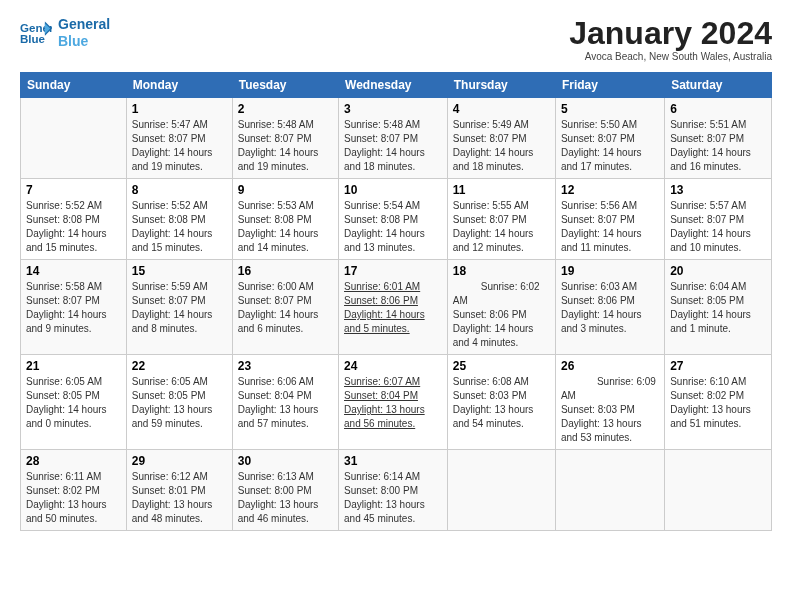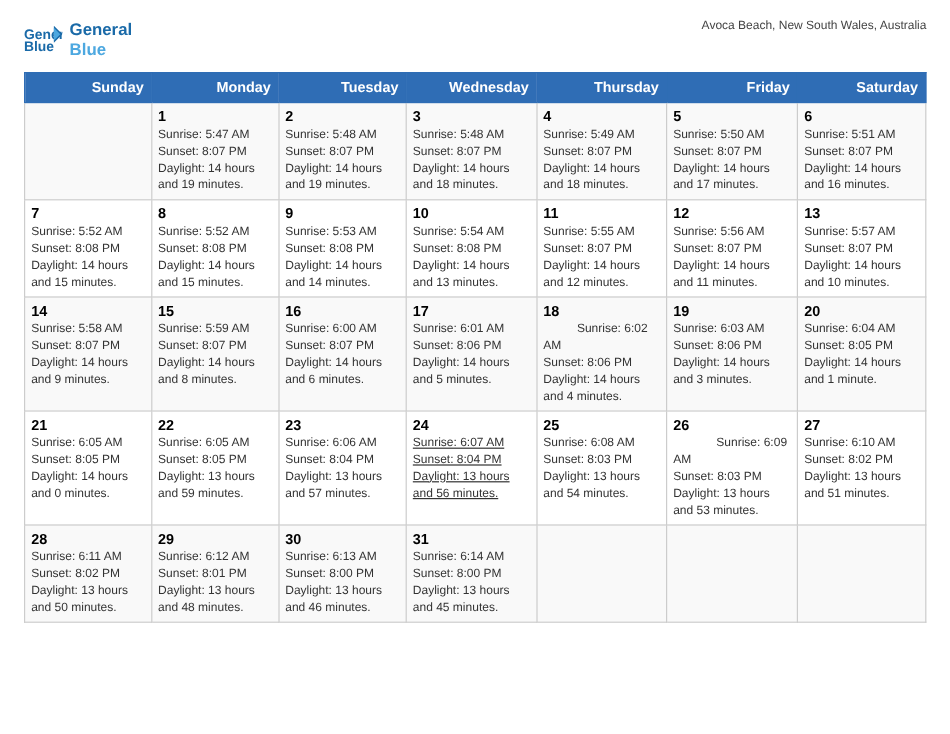--- a/index.html
+++ b/index.html
@@ -43,21 +43,21 @@
       color: #444;
     }
     table {
       width: 100%;
       border-collapse: collapse;
       font-size: 11px;
     }
     thead tr th {
       background-color: #2f6db5;
       color: #fff;
-      text-align: right;
+      text-align: left;
       padding: 5px 6px;
       font-size: 12px;
       font-weight: bold;
       border: 1px solid #2f6db5;
     }
     tbody tr td {
       border: 1px solid #ccc;
       vertical-align: top;
       padding: 4px 5px;
       width: 113px;
@@ -93,20 +93,21 @@
         <text x="0" y="26" font-size="13" font-weight="bold" fill="#1a6aa8">Blue</text>
         <polygon points="28,2 36,10 28,18" fill="#1a6aa8"></polygon>
         <polygon points="28,4 34,10 28,16" fill="#4da8e0"></polygon>
       </svg>
       <div style="display:flex;flex-direction:column;line-height:1.2;margin-left:2px;">
         <span style="font-size:14px;font-weight:bold;color:#1a6aa8;">General</span>
         <span style="font-size:14px;font-weight:bold;color:#4da8e0;">Blue</span>
       </div>
     </div>
     <div class="title-block">
+      <h1>January 2024</h1>
       <p>Avoca Beach, New South Wales, Australia</p>
     </div>
   </div>
 
   <table>
     <thead>
       <tr>
         <th>Sunday</th>
         <th>Monday</th>
         <th>Tuesday</th>
@@ -180,21 +181,21 @@
 Daylight: 14 hours
 and 9 minutes.</span></td>
           <td><span class="day-num">15</span><span class="day-info" style="white-space: pre-line;">Sunrise: 5:59 AM
 Sunset: 8:07 PM
 Daylight: 14 hours
 and 8 minutes.</span></td>
           <td><span class="day-num">16</span><span class="day-info" style="white-space: pre-line;">Sunrise: 6:00 AM
 Sunset: 8:07 PM
 Daylight: 14 hours
 and 6 minutes.</span></td>
-          <td><span class="day-num">17</span><span class="day-info" style="white-space: pre-line;">Sunrise: 6:01 AM
+          <td><span class="day-num">17</span><span class="day-info" style="white-space: pre-line; text-decoration: underline;">Sunrise: 6:01 AM
 Sunset: 8:06 PM
 Daylight: 14 hours
 and 5 minutes.</span></td>
           <td><span class="day-num">18</span><span class="day-info" style="white-space: pre-line; margin-left: 28px;">Sunrise: 6:02 AM
 Sunset: 8:06 PM
 Daylight: 14 hours
 and 4 minutes.</span></td>
           <td><span class="day-num">19</span><span class="day-info" style="white-space: pre-line;">Sunrise: 6:03 AM
 Sunset: 8:06 PM
 Daylight: 14 hours

